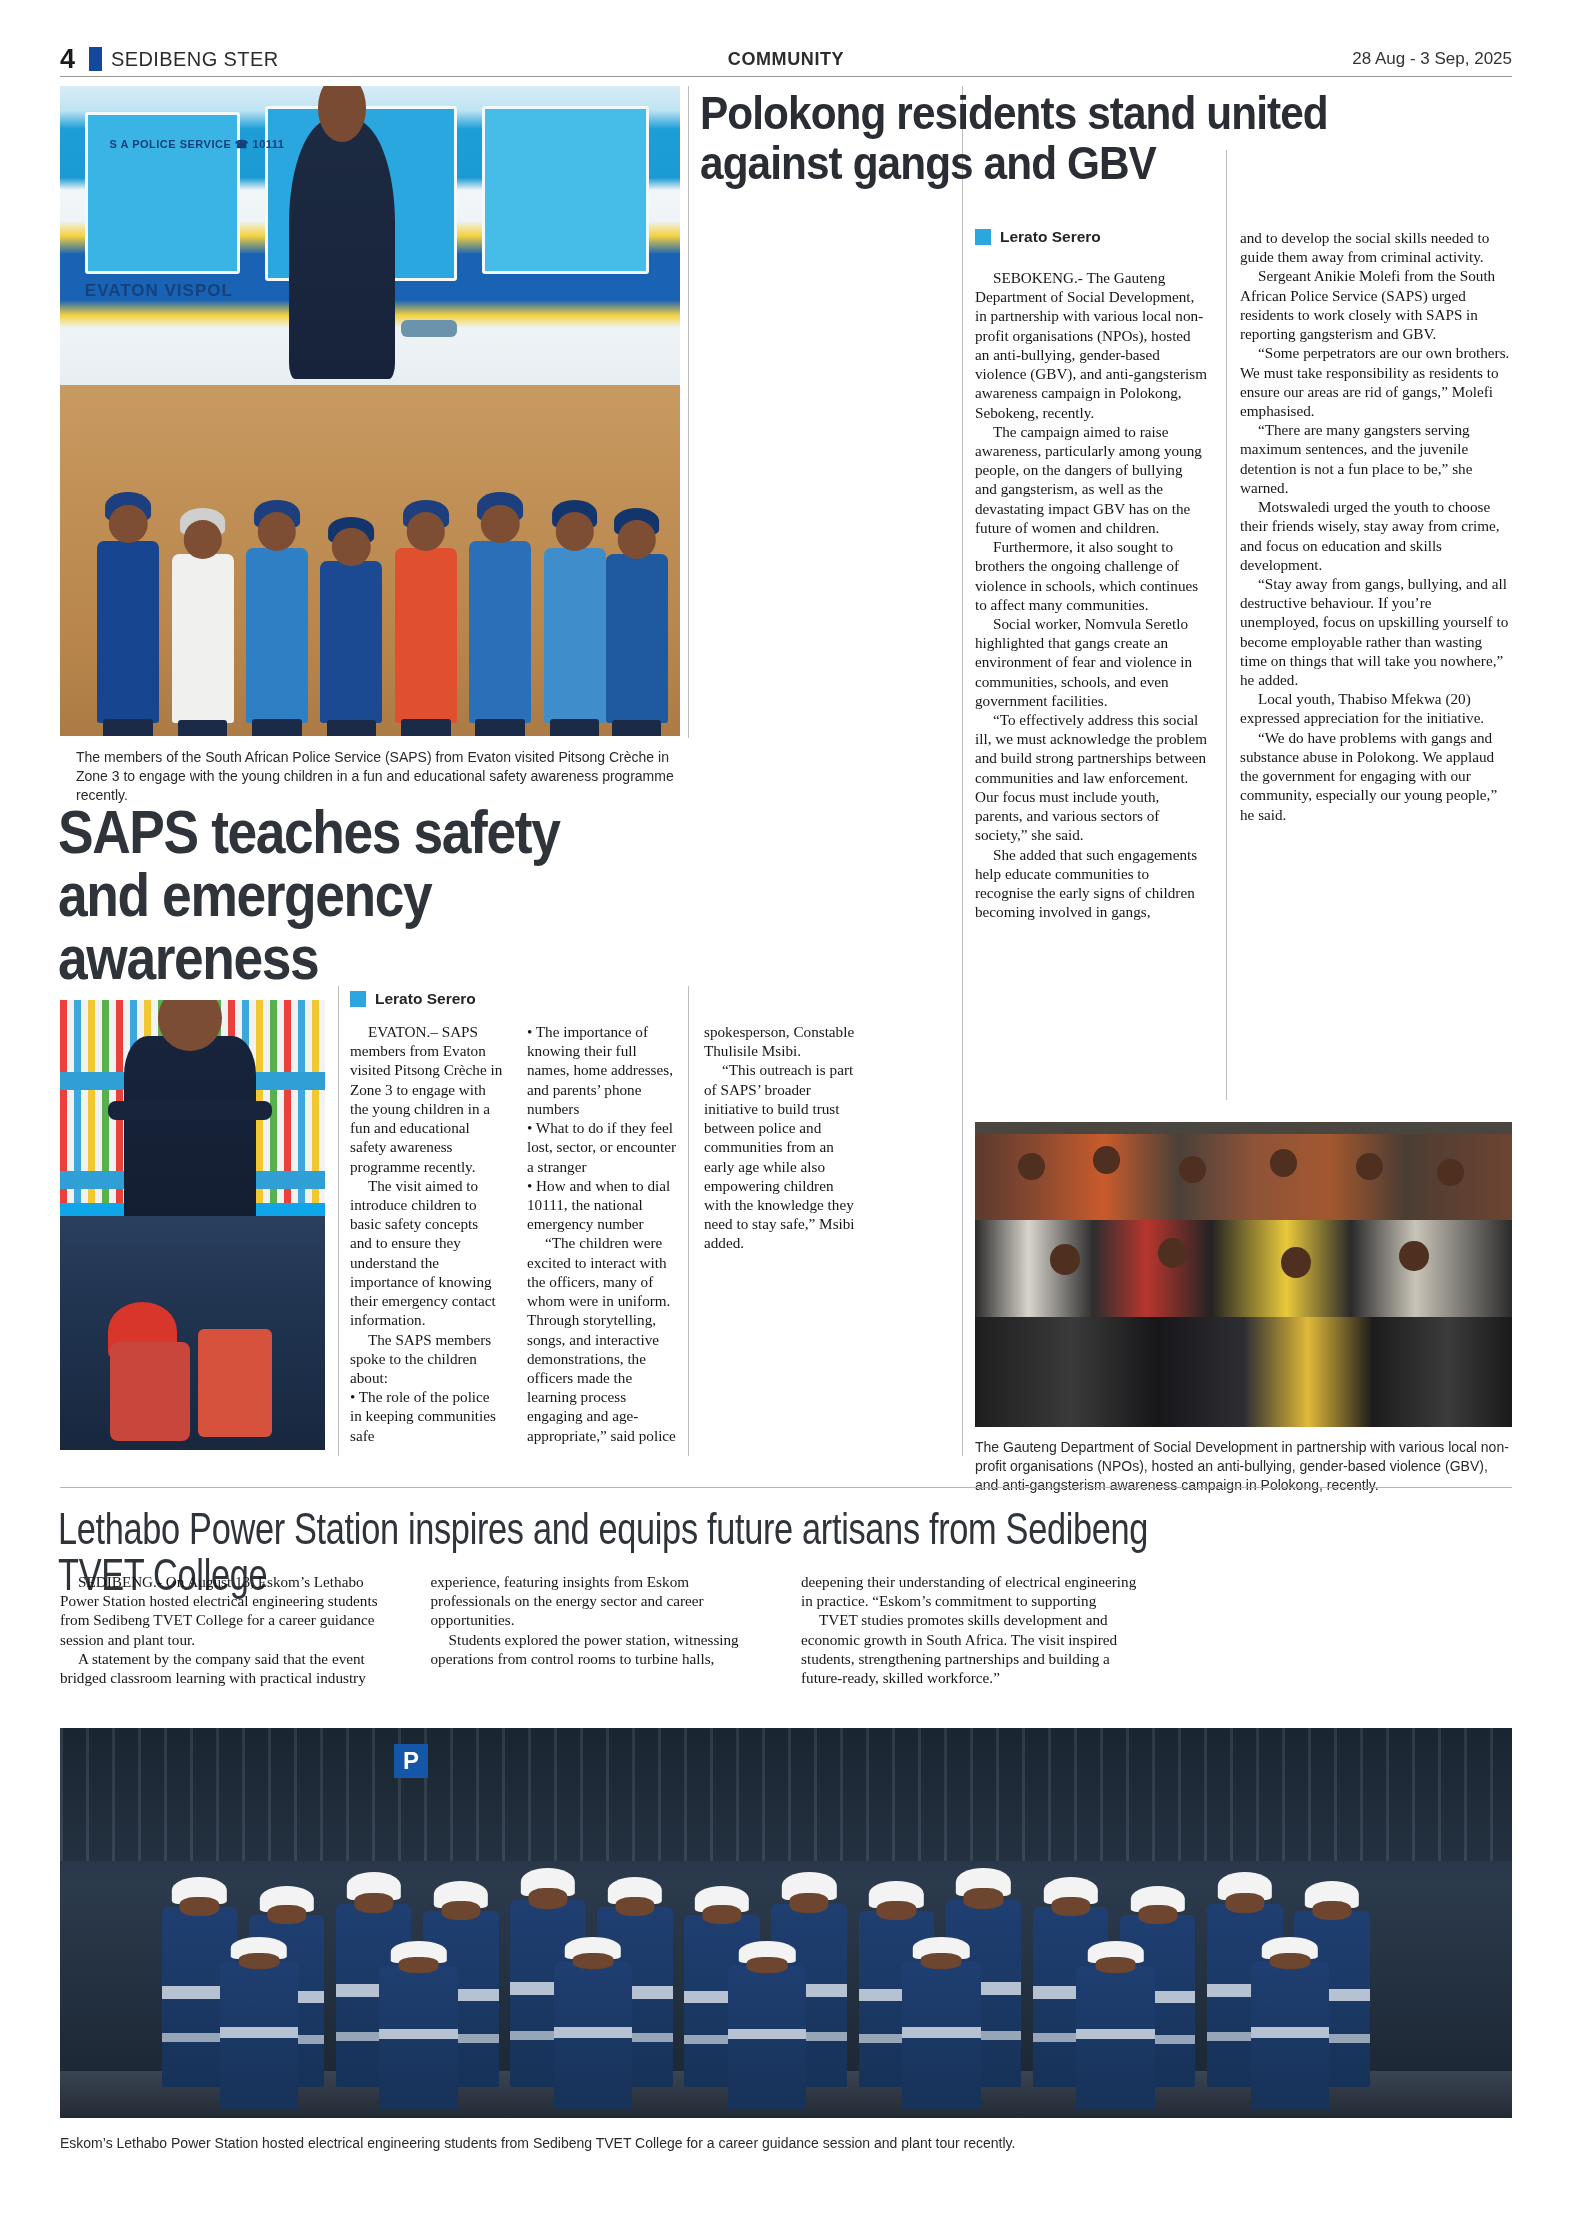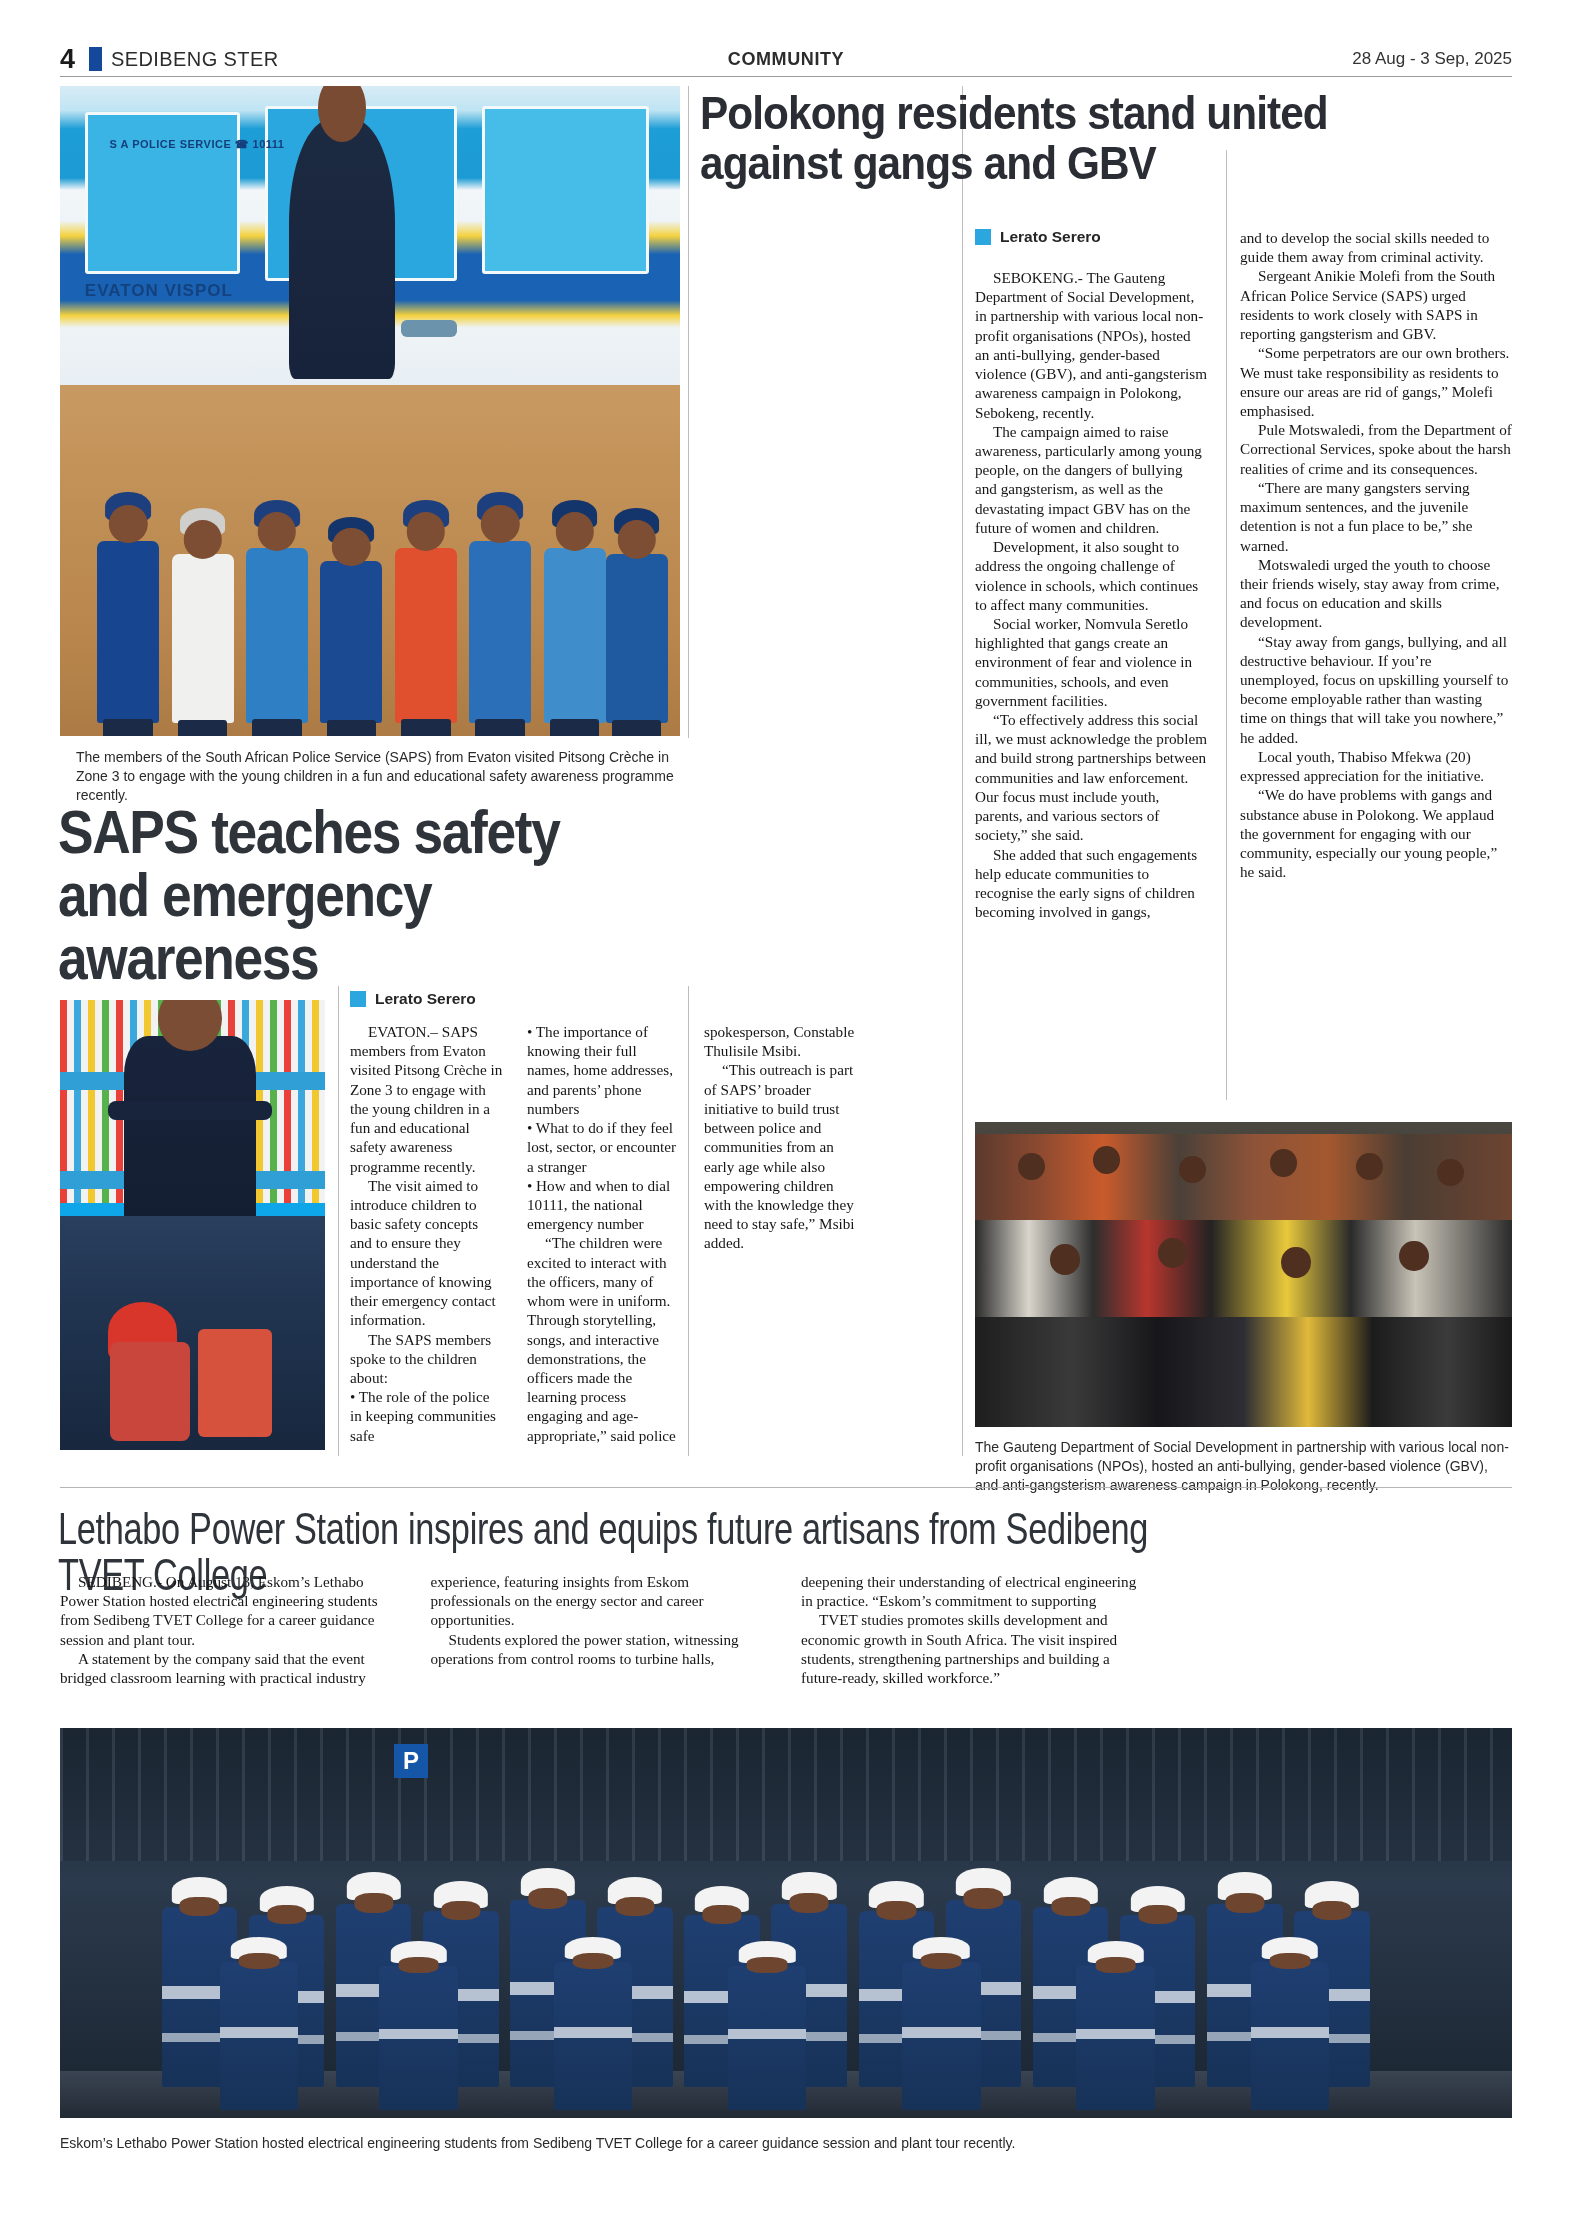--- a/index.html
+++ b/index.html
@@ -308,31 +308,30 @@
   <div id="head-polo">Polokong residents stand united against gangs and GBV</div>
 
   <div class="byline" id="byline-polo">
     <span class="sq"></span>
     <span class="nm">Lerato Serero</span>
   </div>
 
   <div class="body-col" id="polo-col1">
     <p>SEBOKENG.- The Gauteng Department of Social Development, in partnership with various local non-profit organisations (NPOs), hosted an anti-bullying, gender-based violence (GBV), and anti-gangsterism awareness campaign in Polokong, Sebokeng, recently.</p>
     <p>The campaign aimed to raise awareness, particularly among young people, on the dangers of bullying and gangsterism, as well as the devastating impact GBV has on the future of women and children.</p>
-    <p>Development, it also sought to address the ongoing challenge of violence in schools, which continues to affect many communities.</p>
+    <p>Furthermore, it also sought to brothers the ongoing challenge of violence in schools, which continues to affect many communities.</p>
     <p>Social worker, Nomvula Seretlo highlighted that gangs create an environment of fear and violence in communities, schools, and even government facilities.</p>
     <p>“To effectively address this social ill, we must acknowledge the problem and build strong partnerships between communities and law enforcement. Our focus must include youth, parents, and various sectors of society,” she said.</p>
     <p>She added that such engagements help educate communities to recognise the early signs of children becoming involved in gangs,</p>
   </div>
 
   <div class="body-col" id="polo-col2">
     <p class="noind">and to develop the social skills needed to guide them away from criminal activity.</p>
     <p>Sergeant Anikie Molefi from the South African Police Service (SAPS) urged residents to work closely with SAPS in reporting gangsterism and GBV.</p>
     <p>“Some perpetrators are our own brothers. We must take responsibility as residents to ensure our areas are rid of gangs,” Molefi emphasised.</p>
-    <p>Pule Motswaledi, from the Department of Correctional Services, spoke about the harsh realities of crime and its consequences.</p>
     <p>“There are many gangsters serving maximum sentences, and the juvenile detention is not a fun place to be,” she warned.</p>
     <p>Motswaledi urged the youth to choose their friends wisely, stay away from crime, and focus on education and skills development.</p>
     <p>“Stay away from gangs, bullying, and all destructive behaviour. If you’re unemployed, focus on upskilling yourself to become employable rather than wasting time on things that will take you nowhere,” he added.</p>
     <p>Local youth, Thabiso Mfekwa (20) expressed appreciation for the initiative.</p>
     <p>“We do have problems with gangs and substance abuse in Polokong. We applaud the government for engaging with our community, especially our young people,” he said.</p>
   </div>
 
   <div class="photo" id="photo3">
     <div class="wall"></div>
     <div class="backrow"></div>

